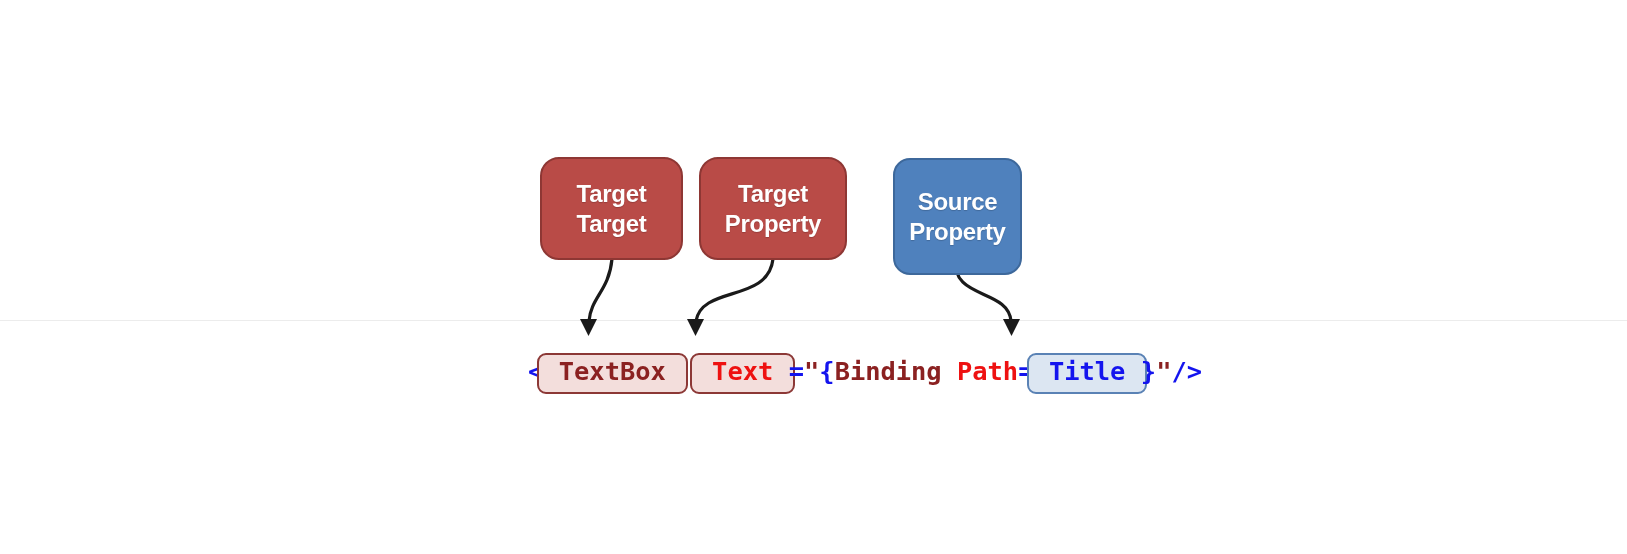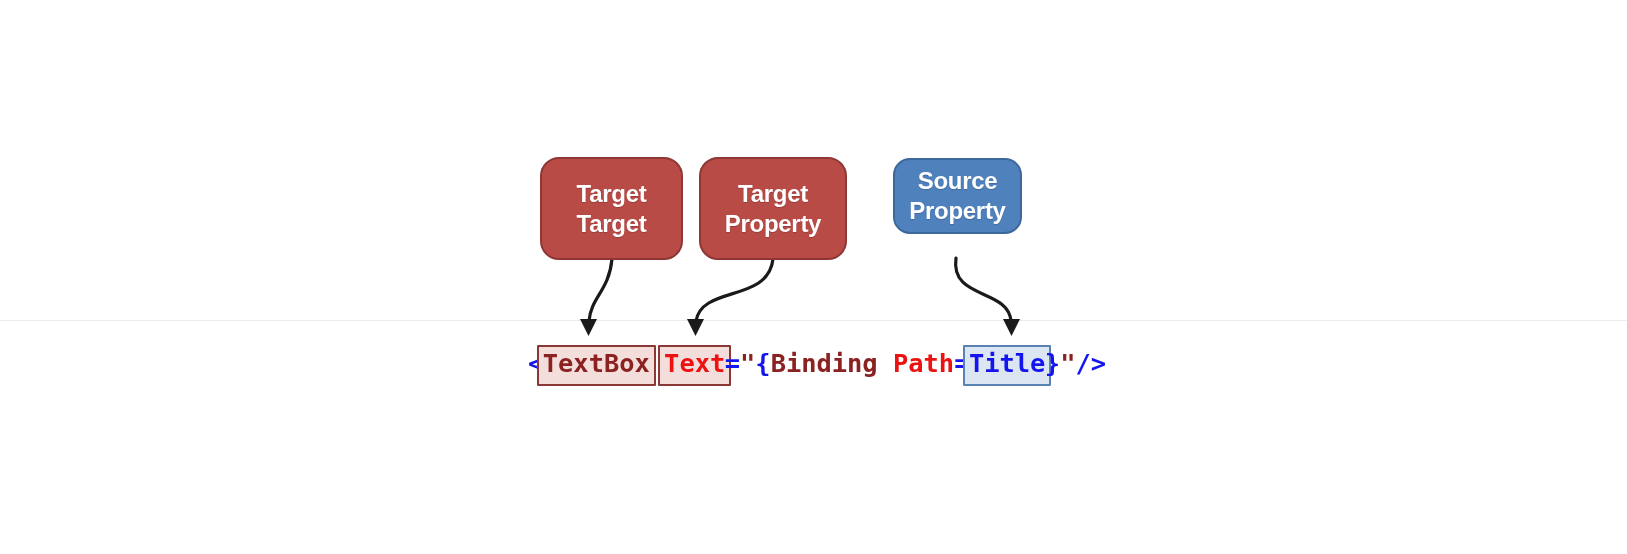--- a/index.html
+++ b/index.html
@@ -24,36 +24,36 @@
     color:var(--box_label_color);
     font-weight:bold;font-size:24px;line-height:30px;letter-spacing:-0.3px;
     text-align:center;
     border-radius:19px;
     text-shadow:0 1px 1px rgba(0,0,0,0.18);
   }
   .node.red{background:var(--red_box_fill);border:2.5px solid var(--red_box_border);}
   .node.blue{background:var(--blue_box_fill);border:2.5px solid var(--blue_box_border);border-radius:17px;}
   .node-target-object{left:540px;top:157px;width:143px;height:103px;}
   .node-target-property{left:699px;top:157px;width:148px;height:103px;}
-  .node-source-property{left:893px;top:158px;width:129px;height:76px;}
+  .node-source-property{left:893px;top:158px;width:129px;height:117px;}
   .code{
     position:absolute;left:528px;top:337px;
     font-family:"DejaVu Sans Mono","Liberation Mono",monospace;
     font-size:25.4px;line-height:30px;
     white-space:pre;
     font-weight:bold;
   }
   .code .b{color:var(--code_blue);}
   .code .m{color:var(--code_maroon);}
   .code .r{color:var(--code_red);}
   .tok{
     display:inline-block;
-    padding:1px 4px 6px;
-    margin:8px -6.5px;
-    border-radius:1px;
+    padding:1px 20px 6px;
+    margin:16px -6.5px;
+    border-radius:9px;
     border:2.5px solid;
   }
   .tok.red-tok{background:var(--light_red_fill);border-color:var(--light_red_border);}
   .tok.blue-tok{background:var(--light_blue_fill);border-color:var(--light_blue_border);}
 </style>
 </head>
 <body>
 
 <div class="canvas">
 

